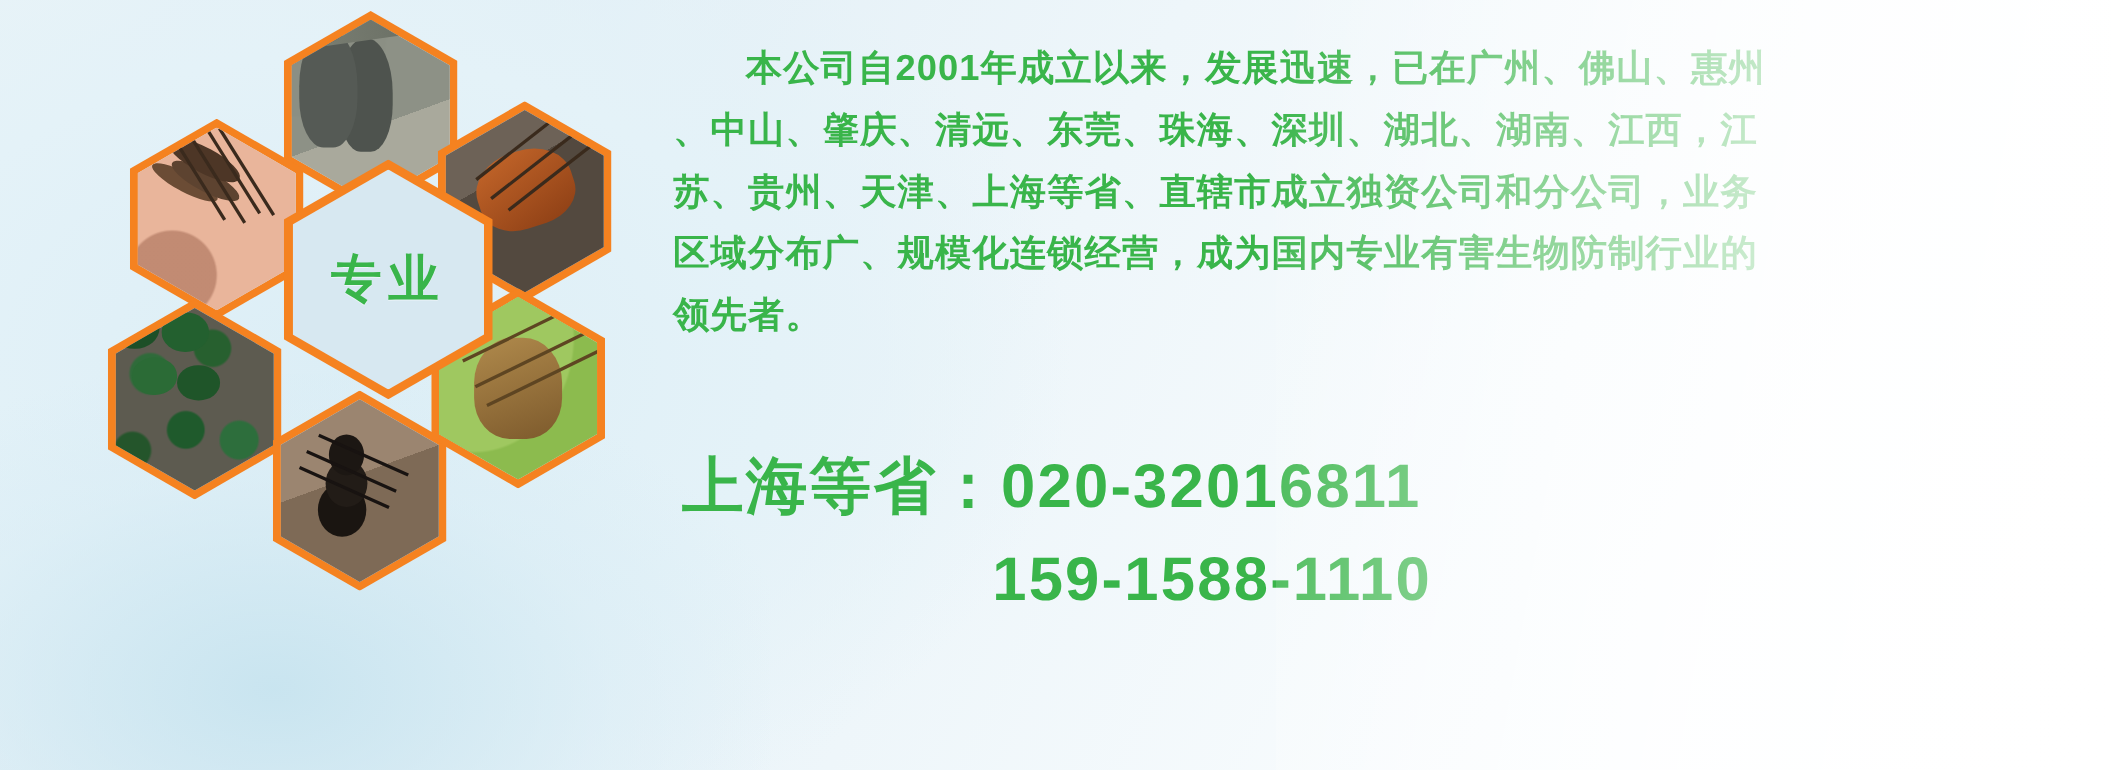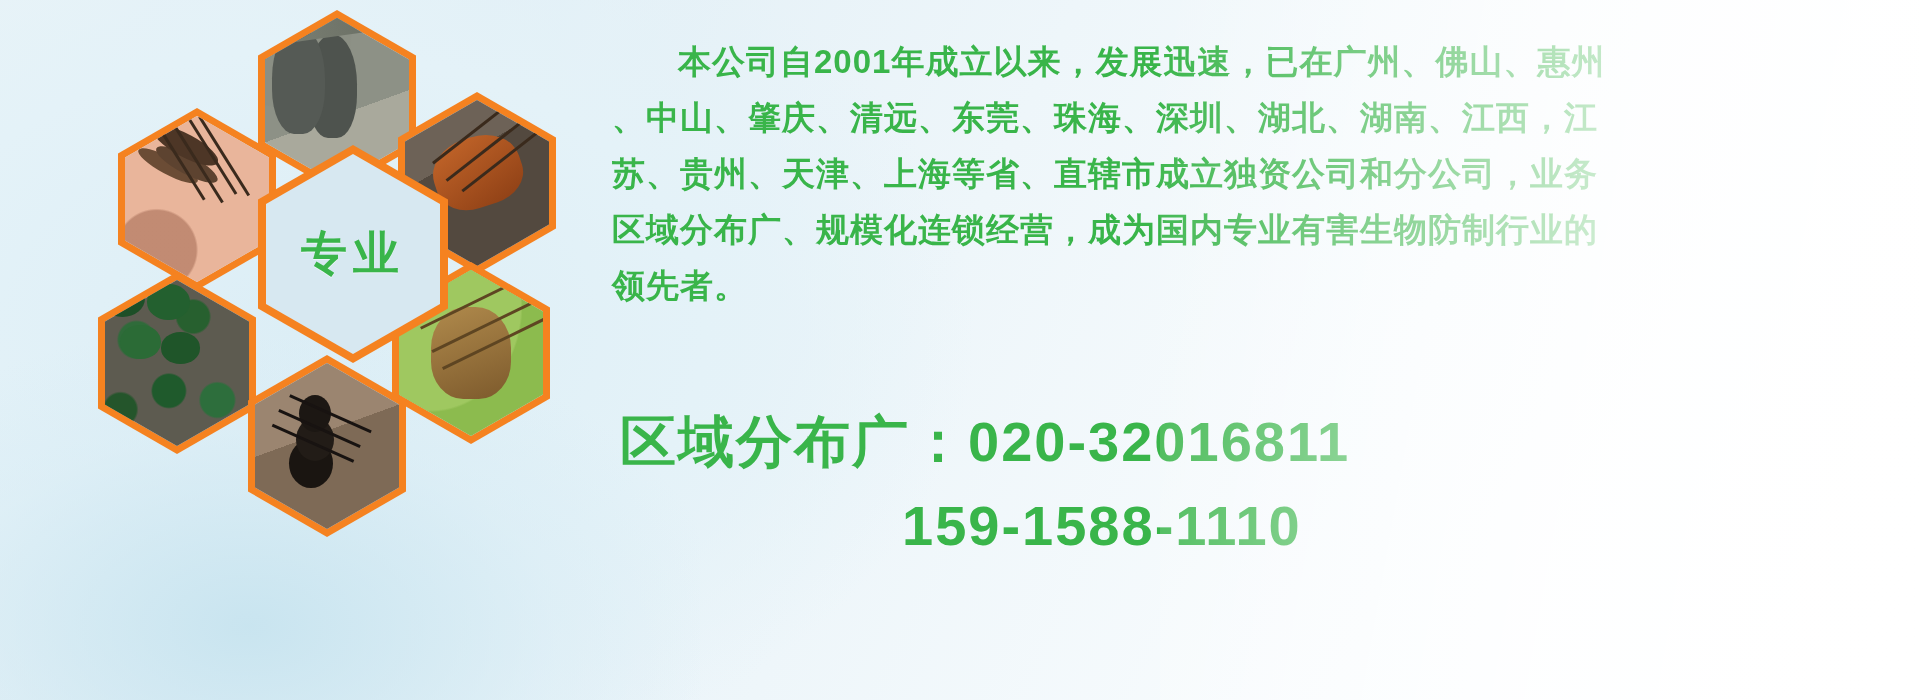--- a/index.html
+++ b/index.html
@@ -228,17 +228,17 @@
 
   <div class="copy">
     <p class="first">本公司自2001年成立以来，发展迅速，已在广州、佛山、惠州</p>
     <p>、中山、肇庆、清远、东莞、珠海、深圳、湖北、湖南、江西，江</p>
     <p>苏、贵州、天津、上海等省、直辖市成立独资公司和分公司，业务</p>
     <p>区域分布广、规模化连锁经营，成为国内专业有害生物防制行业的</p>
     <p>领先者。</p>
   </div>
 
   <div class="contact">
-    <div class="line"><span>区域分布广：</span><span>020-32016811</span></div>
+    <div class="line"><span>上海等省：</span><span>020-32016811</span></div>
     <div class="line second"><span>159-1588-1110</span></div>
   </div>
 
 </div>
 
 </body></html>

